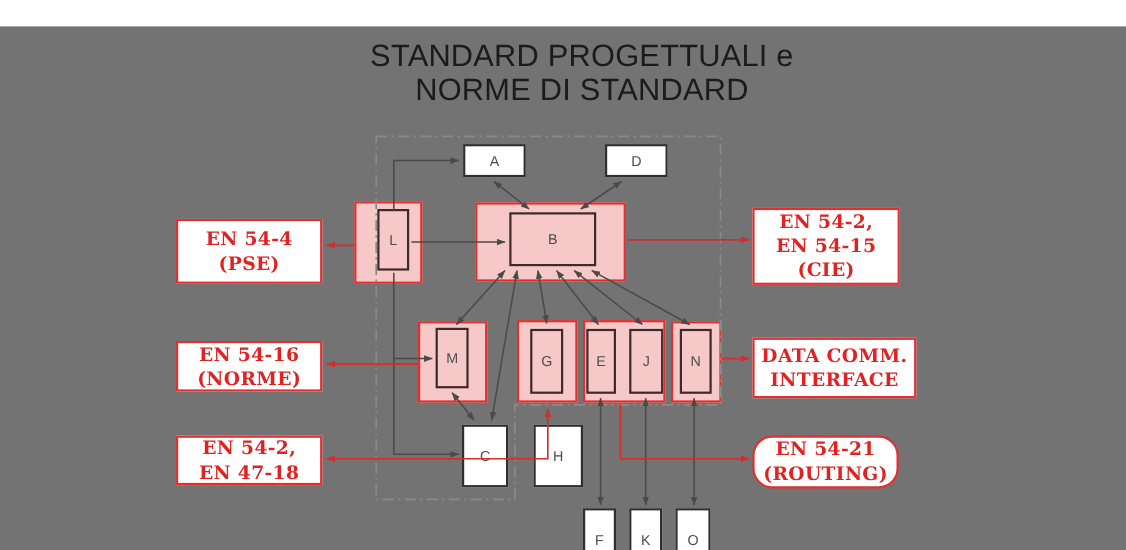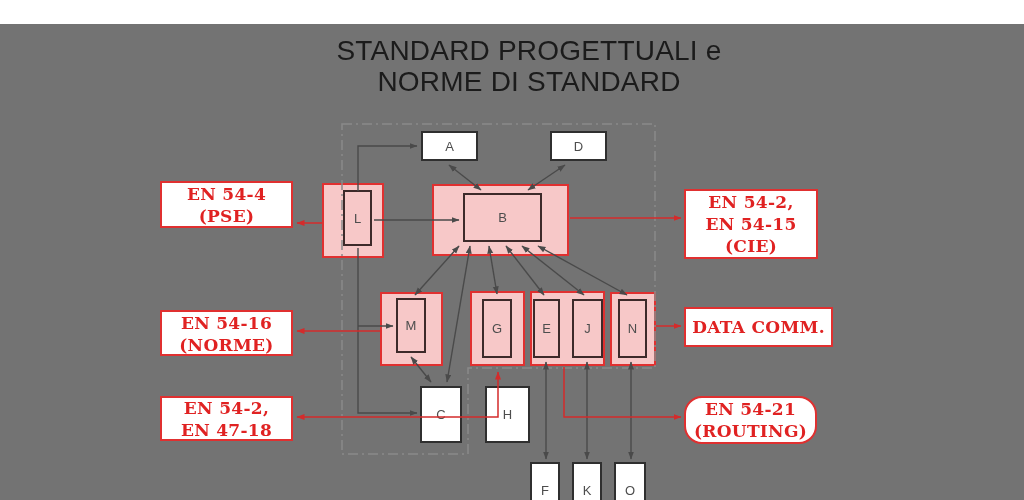--- a/index.html
+++ b/index.html
@@ -84,40 +84,41 @@
   <div class="node" style="left:530px;top:438px;width:30px;height:56px;">
       <span>F</span>
     </div>
   <div class="node" style="left:572px;top:438px;width:30px;height:56px;">
       <span>K</span>
     </div>
   <div class="node" style="left:614px;top:438px;width:32px;height:56px;">
       <span>O</span>
     </div>
 
-  <div class="rlabel" style="left:160px;top:157px;width:133px;height:47px;">
+  <div class="rlabel" style="left:160px;top:175px;width:133px;height:59px;">
     <span>EN 54-4</span>
     <span>(PSE)</span>
   </div>
   <div class="rlabel" style="left:160px;top:286px;width:133px;height:46px;justify-content:space-between;">
     <span>EN 54-16</span>
     <span>(NORME)</span>
   </div>
   <div class="rlabel" style="left:160px;top:372px;width:133px;height:45px;">
     <span>EN 54-2,</span>
     <span>EN 47-18</span>
   </div>
 
   <div class="rlabel" style="left:684px;top:165px;width:134px;height:70px;">
     <span>EN 54-2,</span>
     <span>EN 54-15</span>
     <span>(CIE)</span>
   </div>
-  <div class="rlabel" style="left:684px;top:283px;width:149px;height:40px;">
+  <div class="rlabel" style="left:684px;top:283px;width:149px;height:55px;">
     <span>DATA COMM.</span>
+    <span>INTERFACE</span>
   </div>
   <div class="rlabel" style="left:684px;top:372px;width:133px;height:48px;border-radius:18px;">
     <span>EN 54-21</span>
     <span>(ROUTING)</span>
   </div>
 
   <svg id="wires" width="1024" height="500" viewBox="0 0 1024 500">
     <defs>
       <marker id="mb" orient="auto-start-reverse" markerUnits="userSpaceOnUse" markerWidth="9" markerHeight="7" refX="7.5" refY="3">
         <path d="M0,0 L8,3 L0,6 Z" fill="#4a4a4a"></path>

